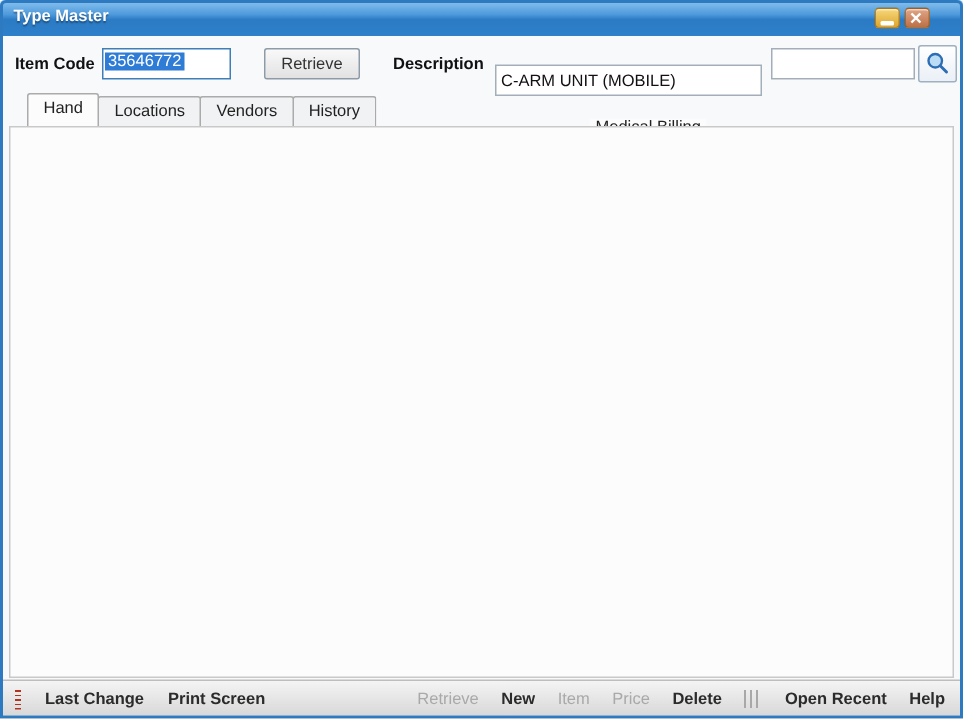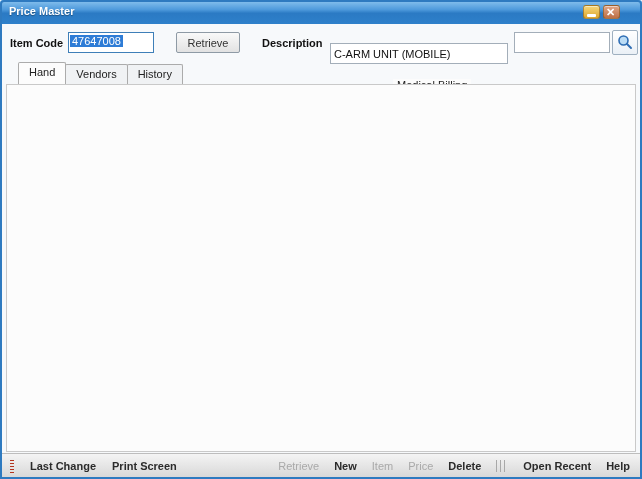--- a/index.html
+++ b/index.html
@@ -70,46 +70,47 @@
 
   .slash { font-size:11px; color:#111; position:absolute; }
 </style>
 </head>
 <body>
 
 <div id="window">
   <div id="frame"></div>
 
   <div class="titlebar">
-    <span class="title">Price Master</span>
+    <span class="title">Type Master</span>
     <div class="winbtn btn-min">
         <span class="glyph"></span>
       </div>
     <div class="winbtn btn-close">
         <span class="glyph">✕</span>
       </div>
   </div>
 
   <span class="lbl" style="left:10px; top:37px;">Item Code</span>
   <div class="inp header-input-selected" style="left:68px; top:32px; width:86px; height:21px;">
-    <span class="sel">47647008</span>
+    <span class="sel">35646772</span>
   </div>
   <button class="btn" style="left:176px; top:32px; width:64px; height:21px;">Retrieve</button>
   <span class="lbl" style="left:262px; top:37px;">Description</span>
   <input class="inp" style="left: 330px; top: 43px; width: 178px; height: 21px;" value="C-ARM UNIT (MOBILE)">
   <input class="inp" style="left: 514px; top: 32px; width: 96px; height: 21px;" value="">
   <button class="search-btn">
     <svg width="16" height="16" viewBox="0 0 16 16" style="position:absolute;left:4px;top:3px;">
       <circle cx="6.5" cy="6.5" r="4.5" fill="#BBDCF5" stroke="#2E6DB4" stroke-width="1.6"></circle>
       <line x1="10" y1="10" x2="14" y2="14" stroke="#2E6DB4" stroke-width="2" stroke-linecap="round"></line>
     </svg>
   </button>
 
   <div class="tabstrip">
     <div class="tab active">Hand</div>
+    <div class="tab">Locations</div>
     <div class="tab">Vendors</div>
     <div class="tab">History</div>
   </div>
 
   <div class="page"></div>
 
   <span class="lbl" style="left:22px; top:101px;">Item Type</span>
   <div class="combo" style="left:105px; top:96px; width:72px; height:20px;">
     <span class="val">N</span>
       <span class="chev"></span>

